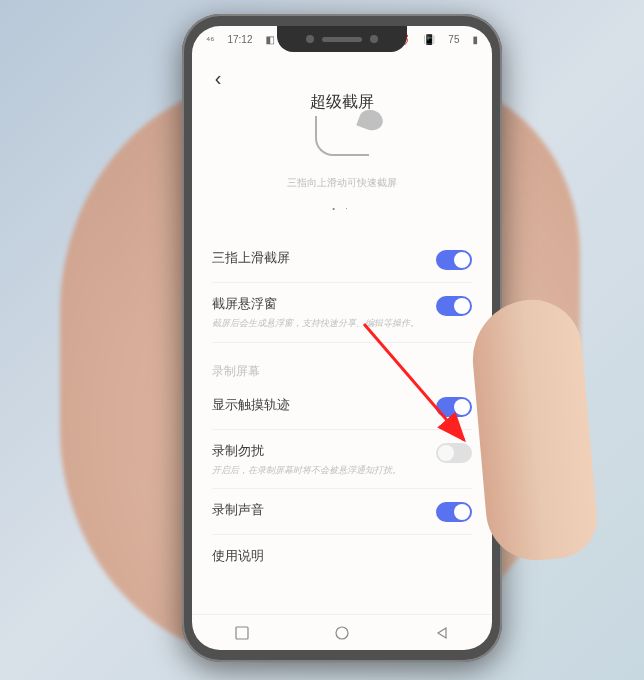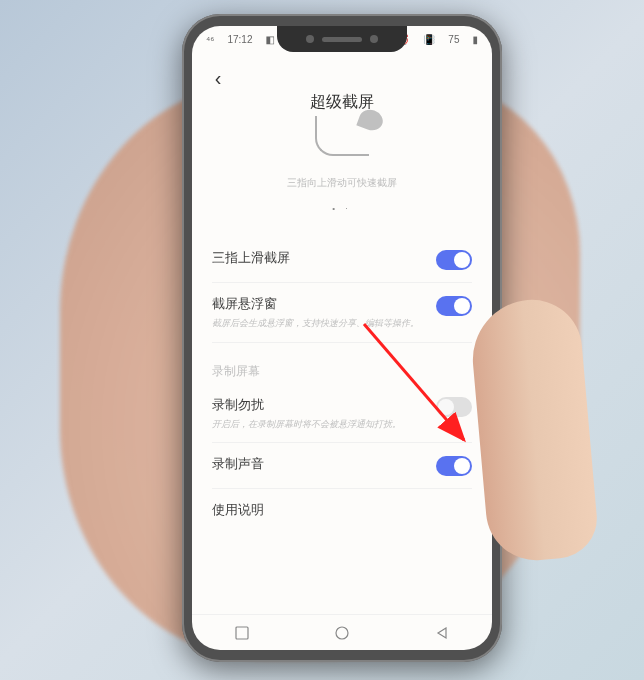--- a/index.html
+++ b/index.html
@@ -283,20 +283,26 @@
         <div class="row row-bordered">
           <div class="row-text">
             <div class="row-label">截屏悬浮窗</div>
             <div class="row-desc">截屏后会生成悬浮窗，支持快速分享、编辑等操作。</div>
           </div>
           <div class="toggle"></div>
         </div>
 
         <div class="section-header">录制屏幕</div>
 
+        <div class="row row-bordered">
+          <div class="row-text">
+            <div class="row-label">显示触摸轨迹</div>
+          </div>
+          <div class="toggle"></div>
+        </div>
 
         <div class="row row-bordered">
           <div class="row-text">
             <div class="row-label">录制勿扰</div>
             <div class="row-desc">开启后，在录制屏幕时将不会被悬浮通知打扰。</div>
           </div>
           <div class="toggle toggle-off"></div>
         </div>
 
         <div class="row row-bordered">

